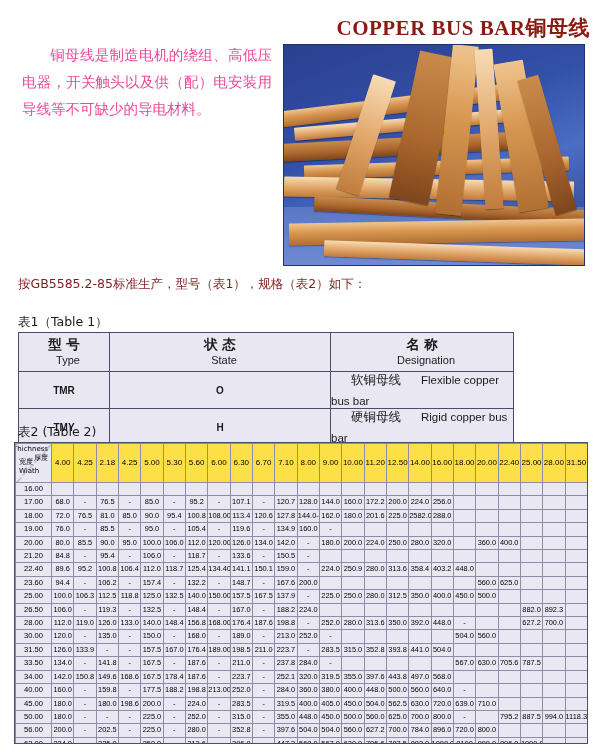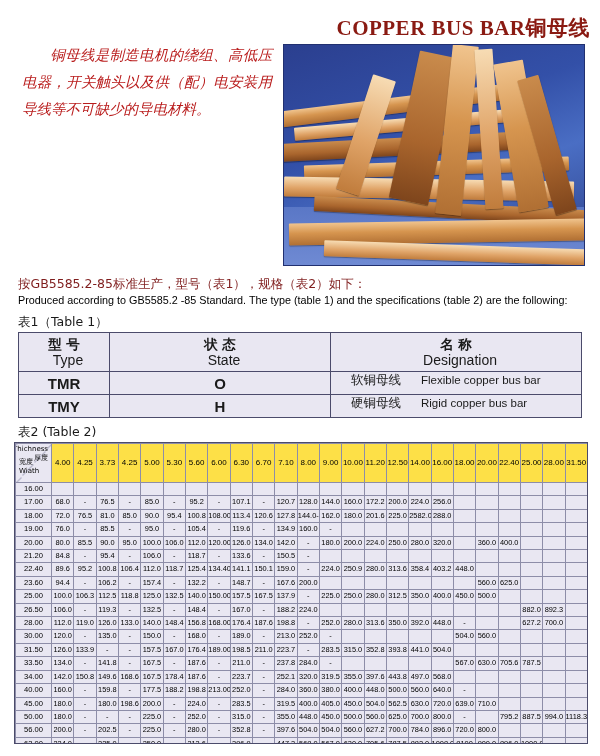--- a/index.html
+++ b/index.html
@@ -25,23 +25,22 @@
     white-space:nowrap;
   }
   .header-title .cn{font-family:"DejaVu Sans", sans-serif;font-size:21px;}
 
   
   .intro-cn{
     position:absolute;left:22px;top:42px;width:250px;
     font-family:"DejaVu Sans", sans-serif;
     font-size:14.5px;
     line-height:27px;
-    color:#b91c1c;
+    color:#ec4899;
     text-align:justify;
-    font-style:italic;
   }
   .intro-cn .indent{display:inline-block;width:28px;}
 
   
   .intro-en{
     position:absolute;left:32px;top:155px;width:242px;
     font-family:"Liberation Sans", sans-serif;
     font-size:11.3px;
     line-height:15.2px;
     color:#000;
@@ -78,31 +77,31 @@
     position:absolute;left:18px;top:294px;
     font-size:10.8px;color:#000;
   }
 
   
   .tbl1-cap{
     position:absolute;left:18px;top:314px;
     font-family:"DejaVu Sans", sans-serif;font-size:12.5px;
   }
   .tbl1{
-    position:absolute;left:18px;top:332px;width:564px;
+    position:absolute;left:18px;top:332px;width:496px;
     border-collapse:collapse;
     background:#e9e7f2;
   }
   .tbl1 td,.tbl1 th{border:1px solid #4b4b6b;padding:0;}
   .t1head{height:38px;text-align:center;vertical-align:middle;}
   .t1head .cn{font-family:"DejaVu Sans", sans-serif;font-size:13.5px;font-weight:bold;display:block;line-height:17px;}
-  .t1head .en{font-size:14px;display:block;line-height:15px;padding-left:8px;}
+  .t1head .en{font-size:11px;display:block;line-height:15px;padding-left:8px;}
   .t1cell{height:22px;text-align:center;font-size:12px;}
   .t1cell.cn{font-family:"DejaVu Sans", sans-serif;font-size:12.5px;}
-  .t1cell.big{font-size:15px;font-weight:bold;}
+  .t1cell.big{font-size:10px;font-weight:bold;}
   .t1left{padding-left:10px;text-align:left;}
 
   
   .tbl2-cap{
     position:absolute;left:18px;top:424px;
     font-family:"DejaVu Sans", sans-serif;font-size:12.5px;text-align:right;
   }
   .grid{
     position:absolute;left:14px;top:442px;width:572px;height:300px;
     border:1px solid #4b4b6b;
@@ -166,21 +165,20 @@
     <div class="bar dark" style="left:252px;top:30px;width:22px;height:140px;transform:rotate(-16deg);"></div>
     <div class="bar light" style="left:70px;top:30px;width:24px;height:120px;transform:rotate(18deg);"></div>
   </div>
 
   <div class="intro-cn">
     <span class="indent"></span><span>铜母线是制造电机的绕组、高低压电器，开关触头以及供（配）电安装用导线等不可缺少的导电材料。</span>
   </div>
 
 
   <div class="std-cn">按GB5585.2-85标准生产，型号（表1），规格（表2）如下：</div>
-  <div class="std-en">Produced according to GB5585.2 -85 Standard. The type (table 1) and the specifications (table 2) are the following:</div>
 
   <div class="tbl1-cap">表1（Table 1）</div>
   <table class="tbl1">
     <tbody>
         <tr>
       <td class="t1head" style="width:90px;">
         <span class="cn">型   号</span>
         <span class="en">Type</span>
       </td>
       <td class="t1head" style="width:220px;">
@@ -240,21 +238,21 @@
           <col style="width:22.333333333333332px">
         </colgroup>
         <tbody>
           <tr>
             <td class="corner">
               <span class="c-top">Thichness<br>厚度</span>
               <span class="c-bot">宽度<br>Wiath</span>
             </td>
             <td class="hdr">4.00</td>
             <td class="hdr">4.25</td>
-            <td class="hdr">3.73</td>
+            <td class="hdr">2.18</td>
             <td class="hdr">4.25</td>
             <td class="hdr">5.00</td>
             <td class="hdr">5.30</td>
             <td class="hdr">5.60</td>
             <td class="hdr">6.00</td>
             <td class="hdr">6.30</td>
             <td class="hdr">6.70</td>
             <td class="hdr">7.10</td>
             <td class="hdr">8.00</td>
             <td class="hdr">9.00</td>

